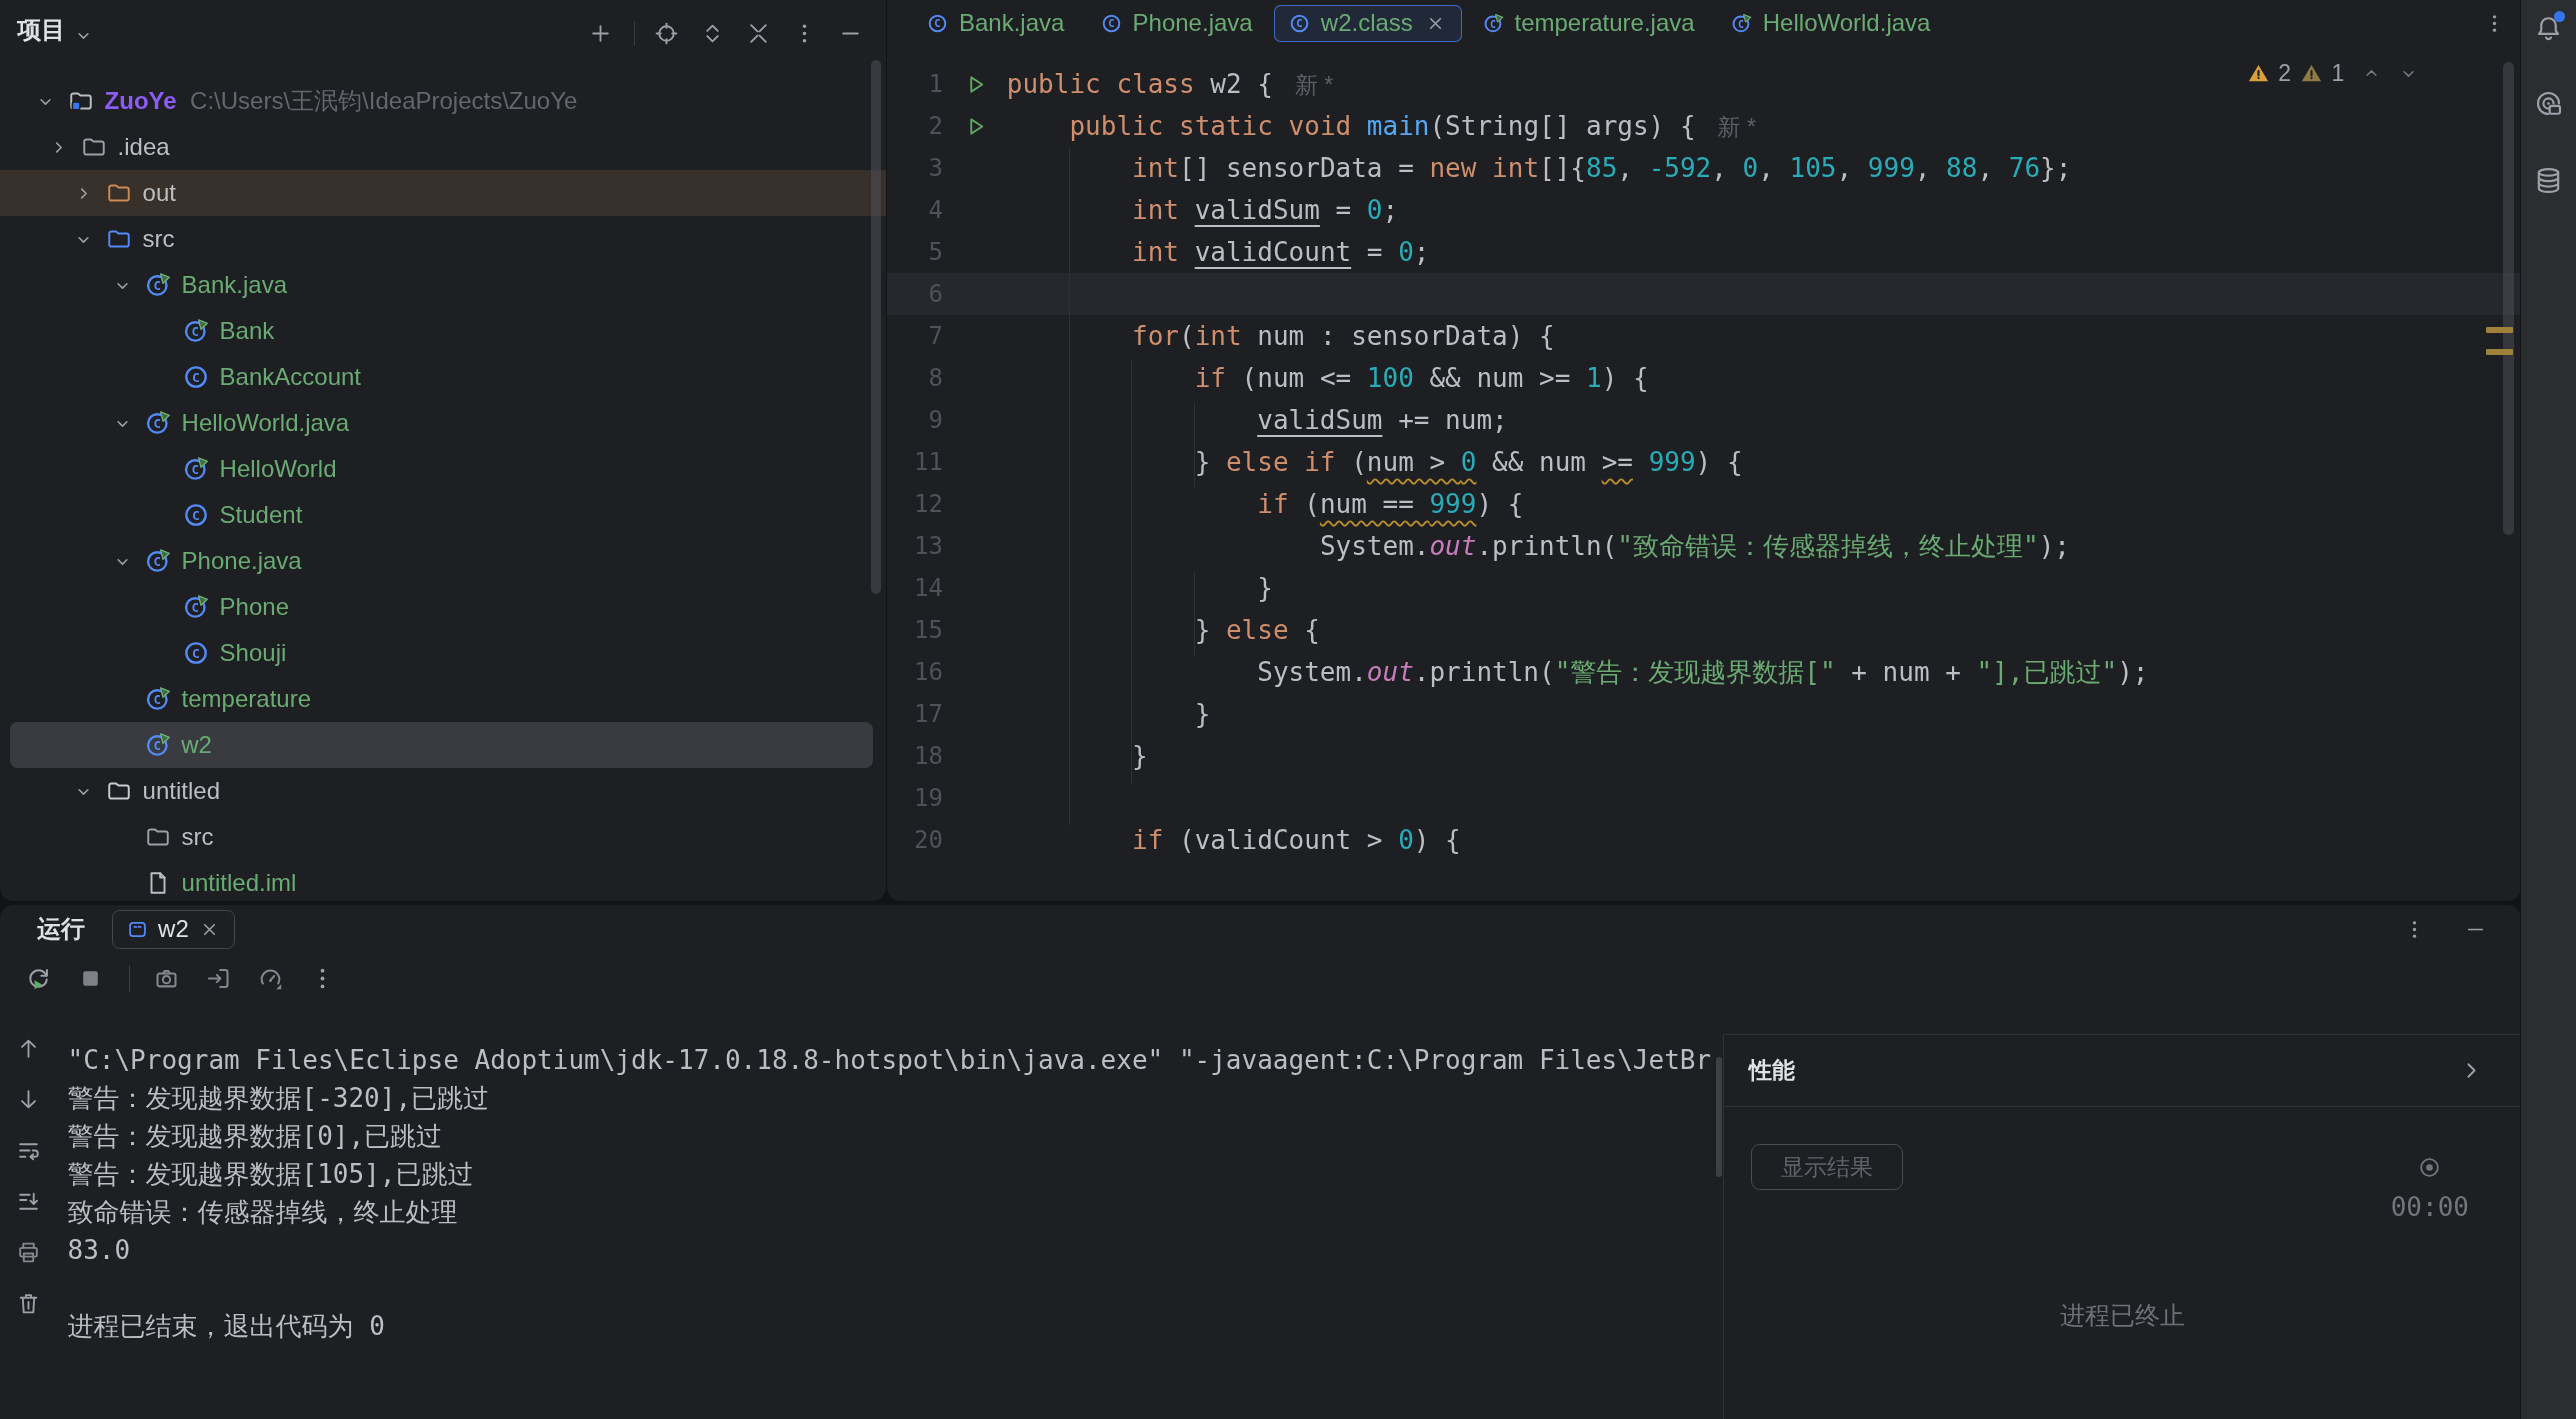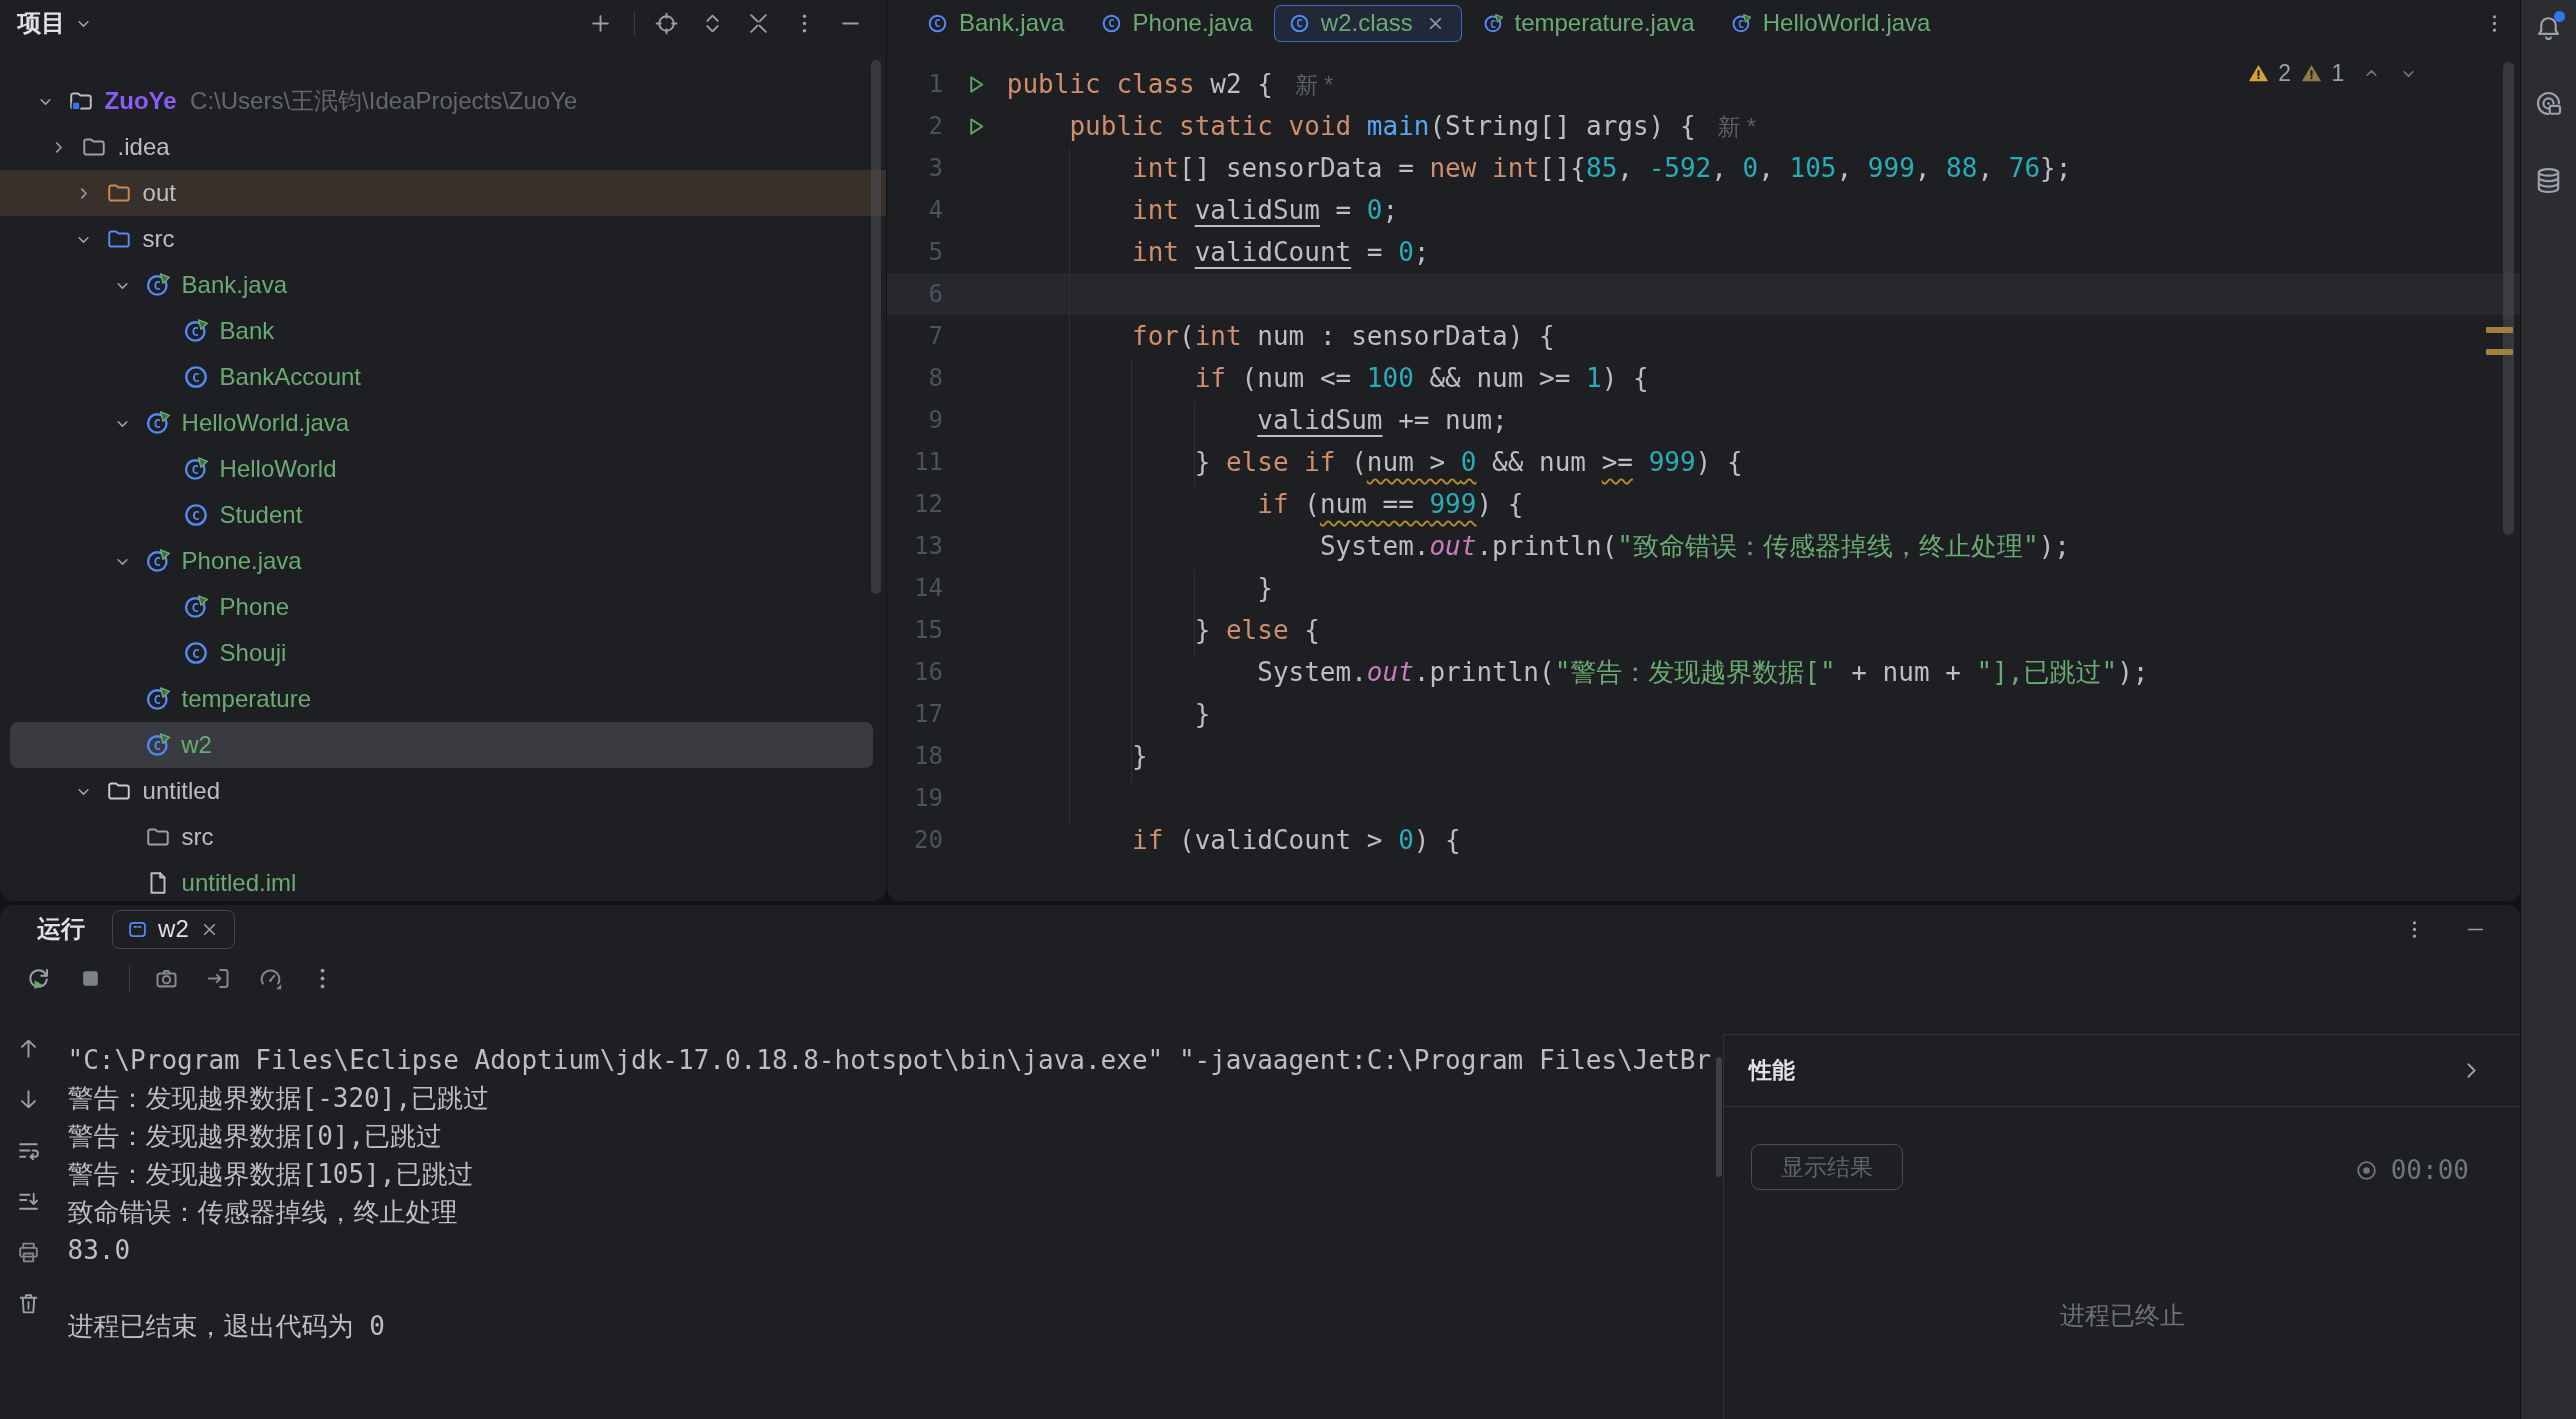--- a/index.html
+++ b/index.html
@@ -6,21 +6,21 @@
   #app{position:relative;width:2576px;height:1419px;background:#121315;overflow:hidden;
        font-family:"Liberation Sans",sans-serif;color:#bcbec4;-webkit-font-smoothing:antialiased;}
   .icn{display:inline-block;line-height:0;flex:none;}
   .icn svg{width:100%;height:100%;display:block;}
   .i22{width:21px;height:21px}.i24{width:23px;height:23px}.i26{width:25px;height:25px}
   .i28{width:27px;height:27px}.i30{width:29px;height:29px}
 
   
   .project{position:absolute;left:0;top:0;width:886px;height:901px;background:#1e1f22;
            border-radius:0 0 13.5px 13.5px;overflow:hidden;}
-  .proj-head{height:46px;display:flex;align-items:center;padding:0 17.3px;gap:7.7px;}
+  .proj-head{height:46px;display:flex;align-items:flex-end;padding:0 17.3px;gap:7.7px;}
   .proj-title{font-size:24px;font-weight:bold;color:#dfe1e5;}
   .proj-head .spacer{flex:1}
   .ptool{display:flex;align-items:center;gap:21px;color:#9da0a8;padding-right:5.8px;}
   .ptool .sep-before{border-left:1px solid #393b40;padding-left:19px;}
   .tree{position:absolute;left:0;right:0;top:46px;bottom:0;overflow:hidden;padding-top:32px;}
   .row{height:46px;display:flex;align-items:center;font-size:24px;color:#bcbec4;cursor:default;}
   .row .chev{width:33px;display:flex;align-items:center;color:#9da0a8;}
   .row .ticon{width:26px;height:26px;margin-right:10.6px;}
   .row.brown{background:#38302a;}
   .row.selected{background:#393b40;border-radius:7.7px;margin-right:13.5px;}
@@ -92,21 +92,21 @@
   
   .perf{width:797px;flex:none;margin-top:81px;border-left:1px solid #303236;border-top:1px solid #303236;
         display:flex;flex-direction:column;position:relative;}
   .perf-h{height:71px;display:flex;align-items:center;padding:0 37px 0 25px;border-bottom:1px solid #303236;}
   .perf-title{font-size:23px;font-weight:bold;color:#dfe1e5;flex:1;}
   .perf-h .icn{color:#9da0a8;}
   .perf-c{position:relative;flex:1;}
   .show-btn{position:absolute;left:27px;top:37px;height:46px;padding:0 29px;border:1px solid #4a4d52;
             border-radius:8.7px;background:none;color:#5f636a;font-size:23px;font-family:inherit;}
   .timer{position:absolute;right:52px;top:48px;display:flex;align-items:center;gap:11.5px;color:#71757c;
-         font-size:26px;font-family:"DejaVu Sans Mono",monospace;}
+         font-size:26px;font-family:"DejaVu Sans Mono",monospace;flex-direction:column;}
   .pstatus{position:absolute;left:0;right:0;top:192px;text-align:center;color:#6e7278;font-size:25px;}
 </style>
 </head>
 <body>
 
 <div id="app">
 
   <div class="project">
     <div class="proj-head">
       <span class="proj-title">项目</span>

